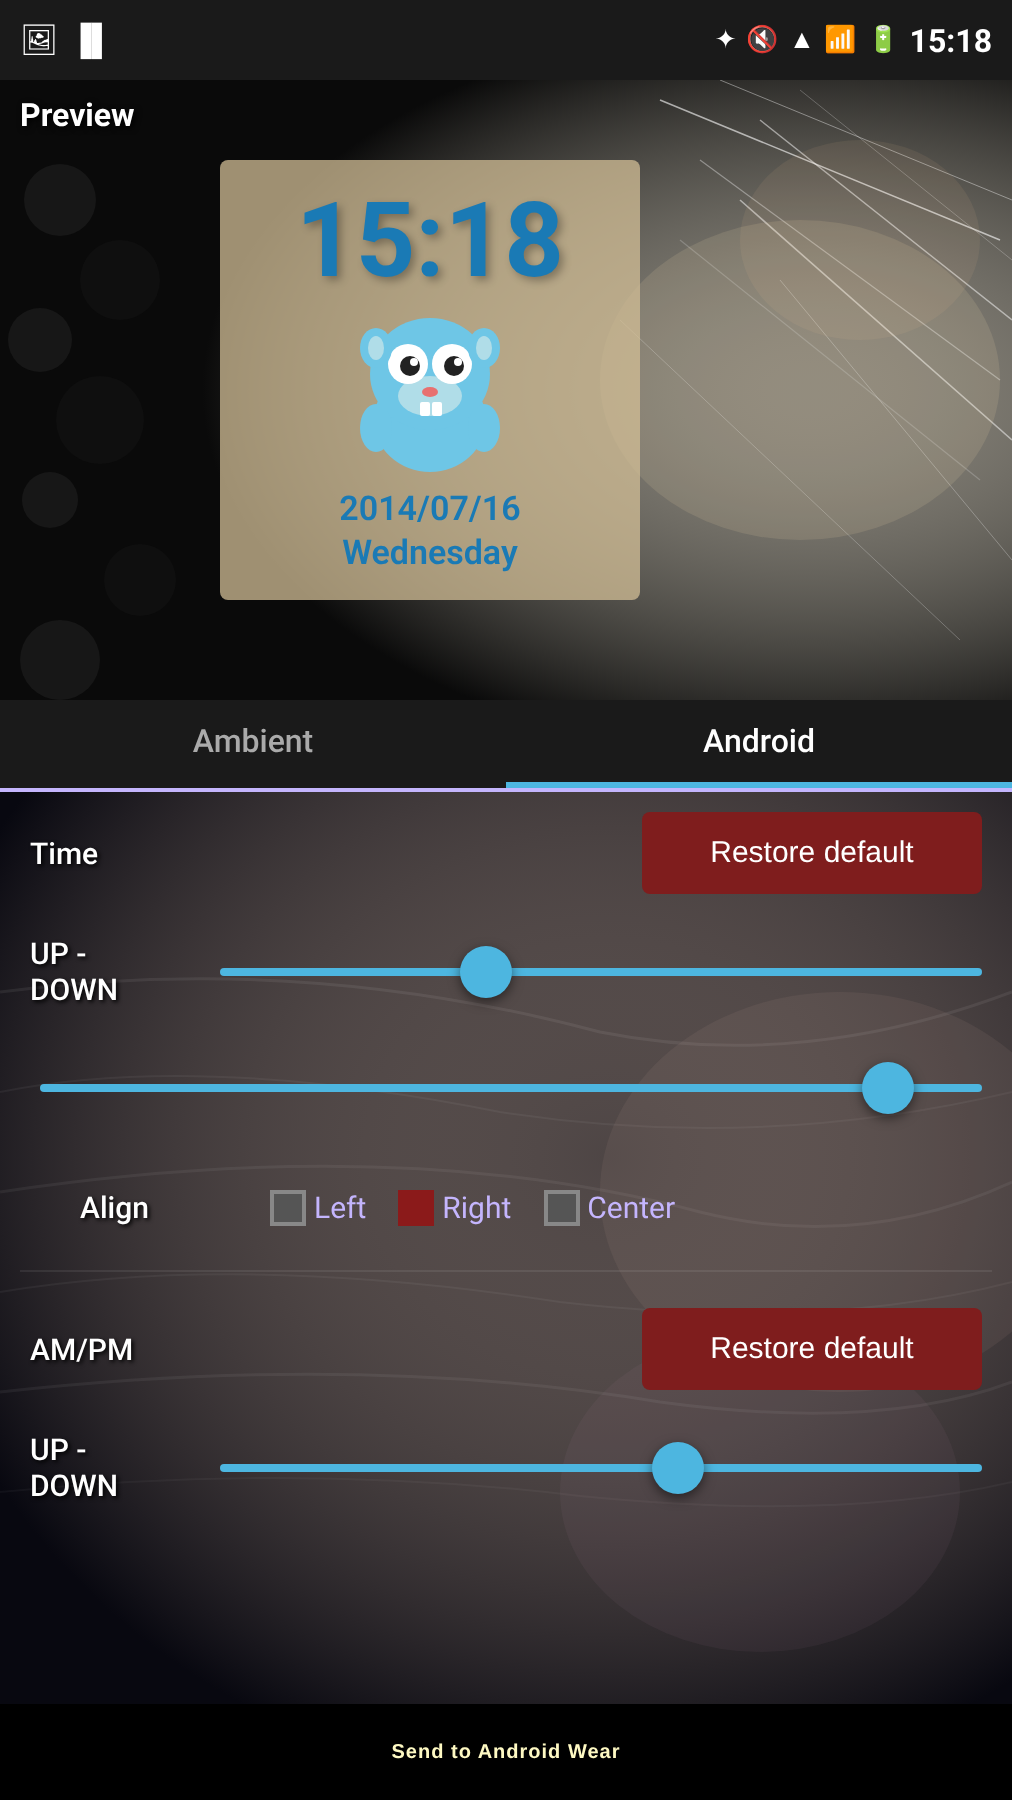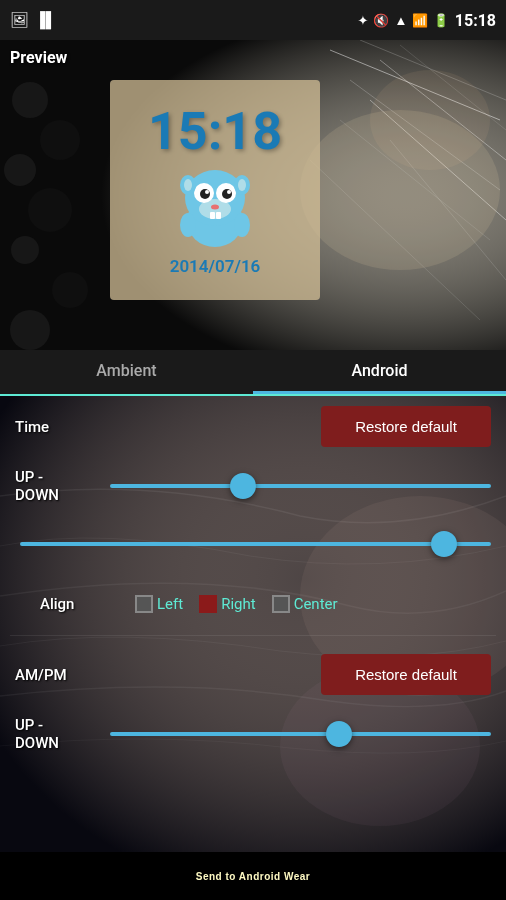--- a/index.html
+++ b/index.html
@@ -102,21 +102,21 @@
       text-align: center;
     }
 
     
     #tab-bar {
       width: 100%;
       height: 46px;
       background: #1a1a1a;
       display: flex;
       align-items: stretch;
-      border-bottom: 2px solid #5eead4;
+      border-bottom: 2px solid #c4b5fd;
     }
     .tab {
       flex: 1;
       display: flex;
       align-items: center;
       justify-content: center;
       color: #aaa;
       font-size: 16px;
       font-weight: 500;
       cursor: pointer;
@@ -199,21 +199,21 @@
       display: flex;
       align-items: center;
       gap: 8px;
       flex: 1;
       margin-left: 5px;
     }
     .radio-item {
       display: flex;
       align-items: center;
       gap: 4px;
-      color: #5eead4;
+      color: #c4b5fd;
       font-size: 15px;
     }
     .radio-box {
       width: 18px;
       height: 18px;
       border: 2px solid #888;
       background: #555;
       display: flex;
       align-items: center;
       justify-content: center;
@@ -351,20 +351,21 @@
 
         <rect x="40" y="49" width="5" height="7" fill="#fff" rx="1"></rect>
         <rect x="46" y="49" width="5" height="7" fill="#fff" rx="1"></rect>
 
         <ellipse cx="18" cy="62" rx="8" ry="12" fill="#6ec6e6"></ellipse>
         <ellipse cx="72" cy="62" rx="8" ry="12" fill="#6ec6e6"></ellipse>
       </svg>
     </div>
     <div class="widget-date">
       <div>2014/07/16</div>
+      <div>Wednesday</div>
     </div>
   </div>
 </div>
 
 <div id="tab-bar">
   <div class="tab">Ambient</div>
   <div class="tab active">Android</div>
 </div>
 
 <div id="settings-section" style="position:relative; height: calc(900px - 40px - 310px - 46px - 48px); overflow:hidden;">

